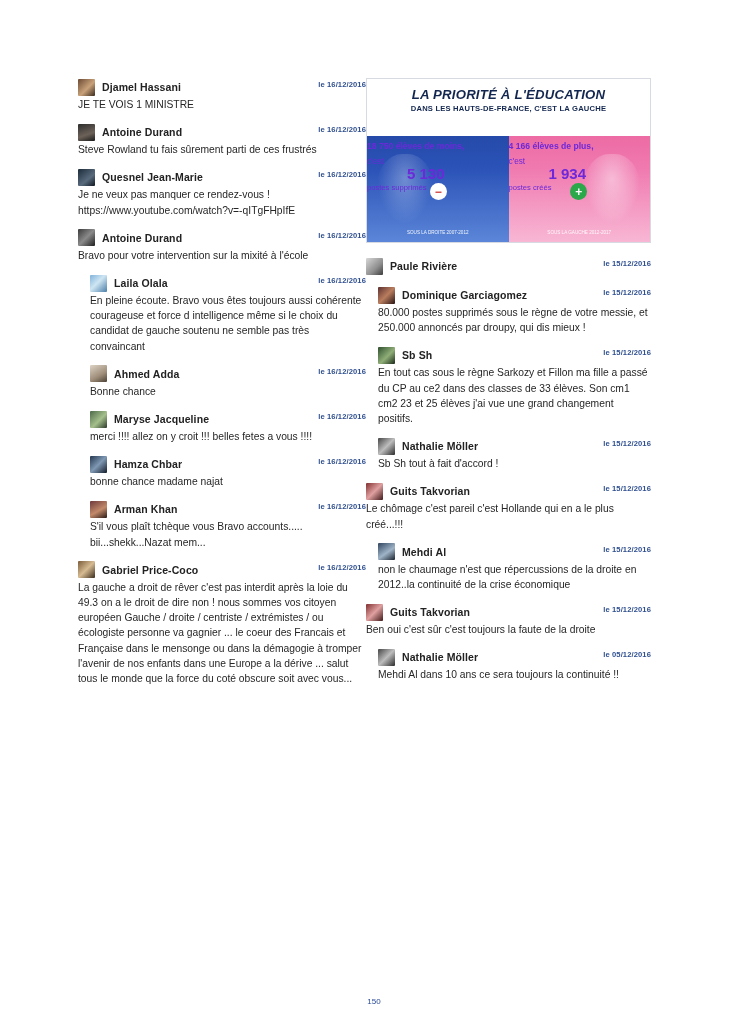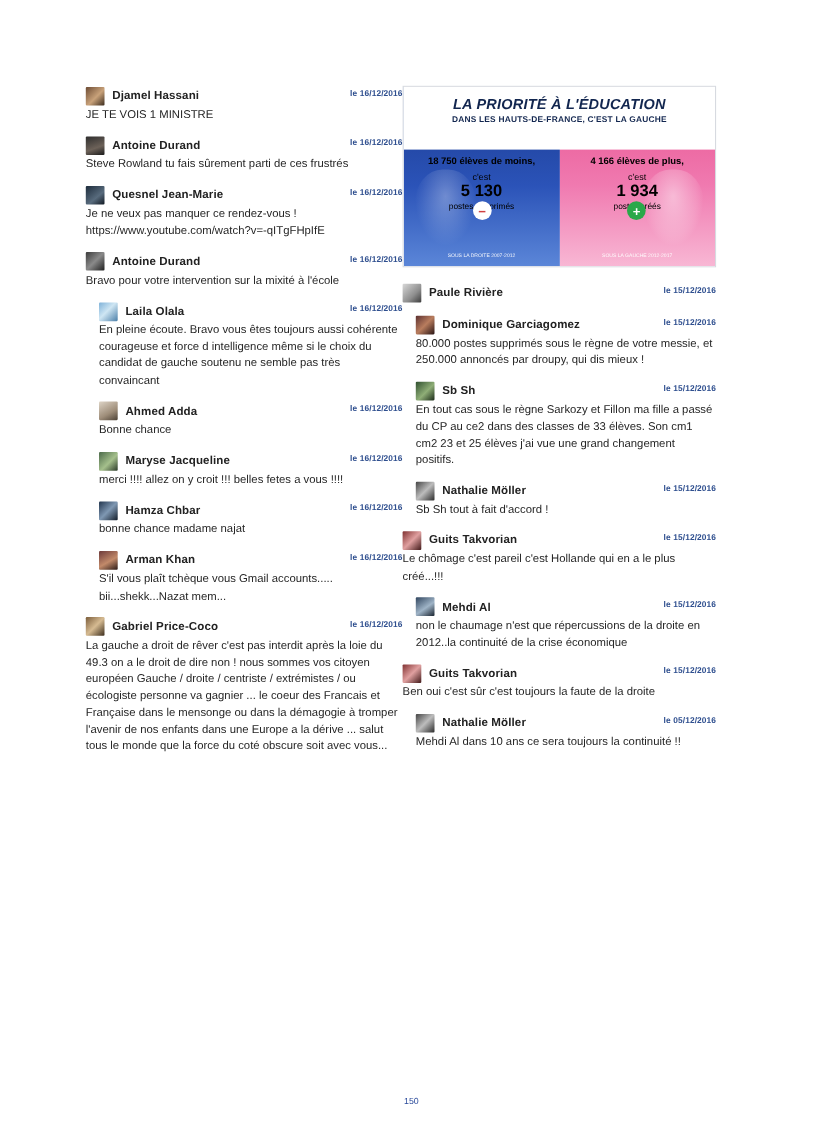--- a/index.html
+++ b/index.html
@@ -147,28 +147,28 @@
     text-align: center;
     font-size: 7.6px;
     font-weight: bold;
     color: #12264f;
     letter-spacing: 0.2px;
   }
   .si-stat {
     position: absolute;
     top: 62px;
     width: 50%;
-    text-align: center;
-    color: #000000;
+    text-align: left;
+    color: #6d28d9;
   }
   .si-stat.left { left: 0; }
   .si-stat.right { right: 0; }
   .si-stat .s1 { font-size: 8.6px; font-weight: bold; }
   .si-stat .s2 { font-size: 8.2px; margin-top: 6px; }
-  .si-stat .s3 { font-size: 15px; font-weight: bold; line-height: 15px; }
+  .si-stat .s3 { font-size: 15px; font-weight: bold; line-height: 15px; padding-left: 40px; }
   .si-stat .s4 { font-size: 7.6px; margin-top: 2px; }
   .si-badge {
     position: absolute;
     top: 104px;
     width: 17px; height: 17px;
     border-radius: 50%;
     background: #ffffff;
     display: flex; align-items: center; justify-content: center;
     font-size: 12px; font-weight: bold; line-height: 1;
   }
@@ -295,21 +295,21 @@
         </div>
         <div class="body">bonne chance madame najat</div>
       </div>
 
       <div class="comment indent-2">
         <div class="c-head">
           <span class="avatar av-h"></span>
           <span class="name">Arman Khan</span>
           <span class="date">le 16/12/2016</span>
         </div>
-        <div class="body">S'il vous plaît tchèque vous Gmail accounts..... bii...shekk...Nazat mem...</div>
+        <div class="body">S'il vous plaît tchèque vous Bravo accounts..... bii...shekk...Nazat mem...</div>
       </div>
 
       <div class="comment indent-1">
         <div class="c-head">
           <span class="avatar av-k"></span>
           <span class="name">Gabriel Price-Coco</span>
           <span class="date">le 16/12/2016</span>
         </div>
         <div class="body">La gauche a droit de rêver c'est pas interdit après la loie du 49.3 on a le droit de dire non ! nous sommes vos citoyen européen Gauche / droite / centriste / extrémistes / ou écologiste personne va gagnier ... le coeur des Francais et Française dans le mensonge ou dans la démagogie à tromper l'avenir de nos enfants dans une Europe a la dérive ... salut tous le monde que la force du coté obscure soit avec vous...</div>
       </div>

